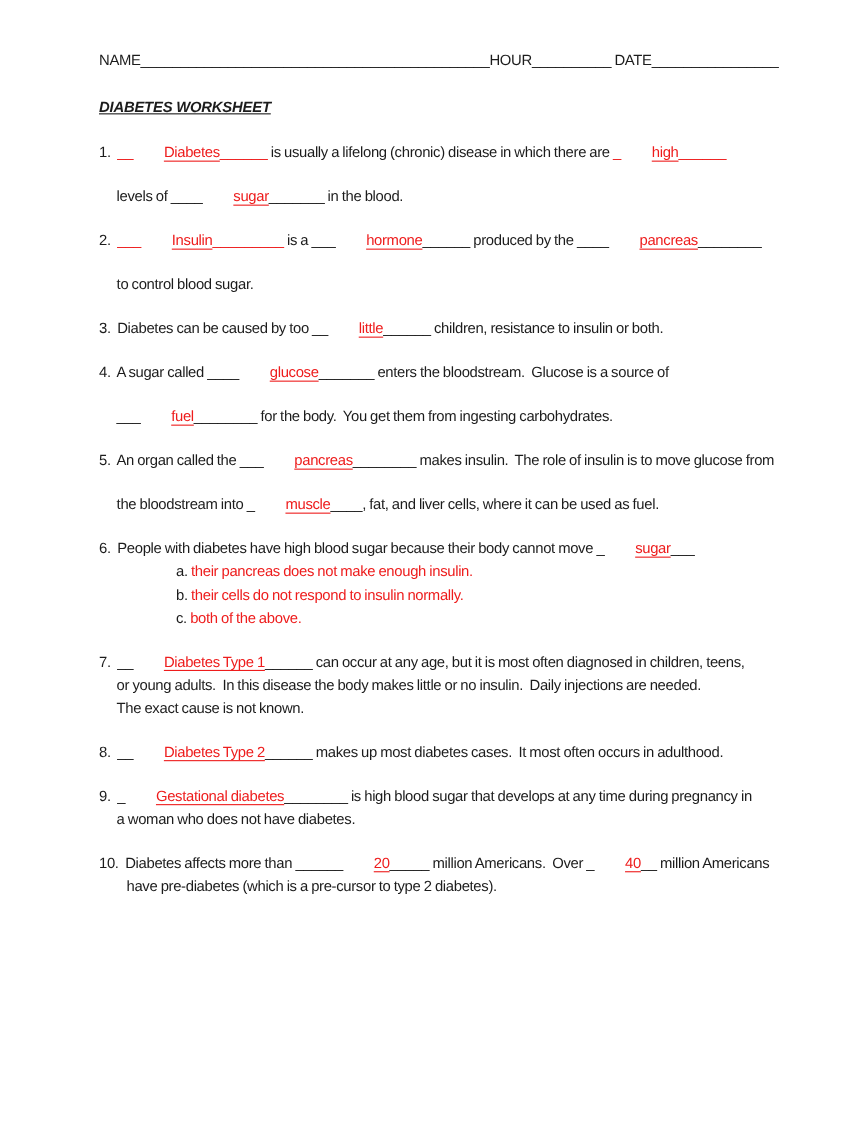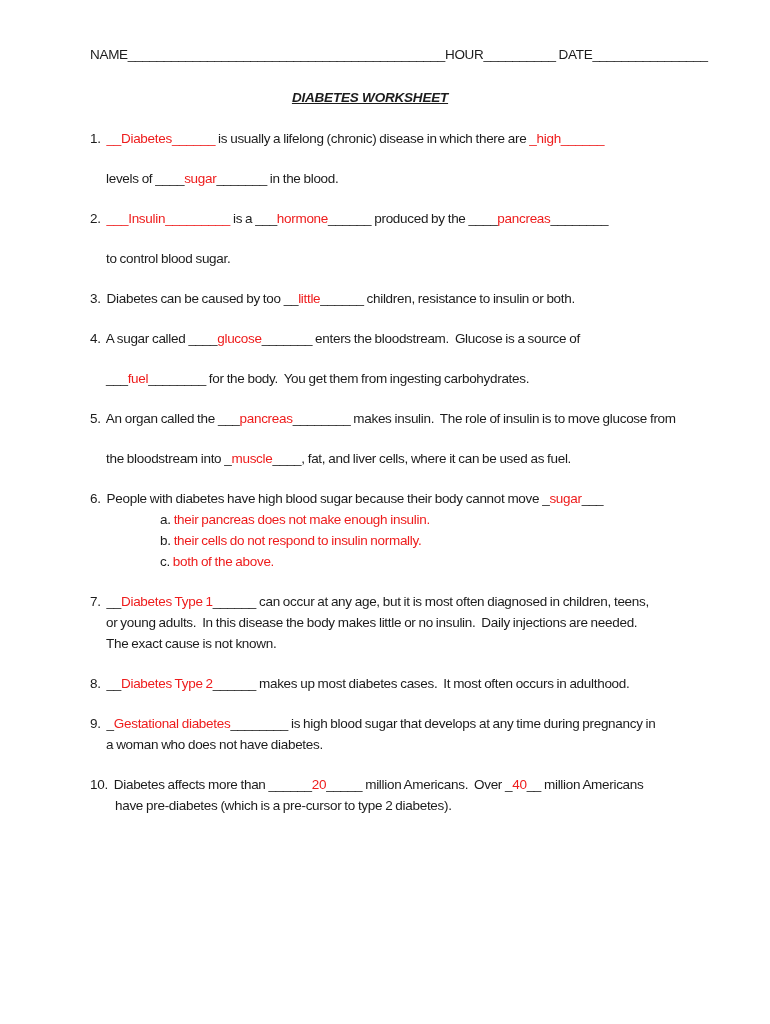--- a/index.html
+++ b/index.html
@@ -19,21 +19,20 @@
     width: 680px;
   }
   .header-line {
     white-space: pre;
     font-size: 13.5px;
     letter-spacing: -0.3px;
     word-spacing: -0.5px;
     line-height: 21px;
   }
   .doc-title {
-    text-align: center;
     width: 560px;
     font-size: 13.5px;
     font-weight: bold;
     font-style: italic;
     text-decoration: underline;
     letter-spacing: -0.2px;
     line-height: 21px;
     margin: 22px 0 20px 0;
   }
   .line {
@@ -45,22 +44,24 @@
     height: 21px;
   }
   .q { margin-bottom: 19px; }
   .q.ds { margin-bottom: 0; }
   .q.ds .line { margin-bottom: 19px; }
   .ind1 { padding-left: 16px; }
   .ind2 { padding-left: 70px; }
   .ind3 { padding-left: 25px; }
   .ans {
     color: var(--answer-red, #ee1c1c);
+    text-decoration: underline;
     text-underline-offset: 3px;
     text-decoration-thickness: 1px;
+    margin-left: 28px;
   }
   .red-ans { color: var(--answer-red, #ee1c1c); text-align: center; }
   .u { color: #1c1c1c; }
   .u.red { color: var(--answer-red, #ee1c1c); }
 </style>
 </head>
 <body style="--answer-red: #ee1c1c; color: rgb(28, 28, 28); background: rgb(255, 255, 255);">
 
 <div class="page">
 

